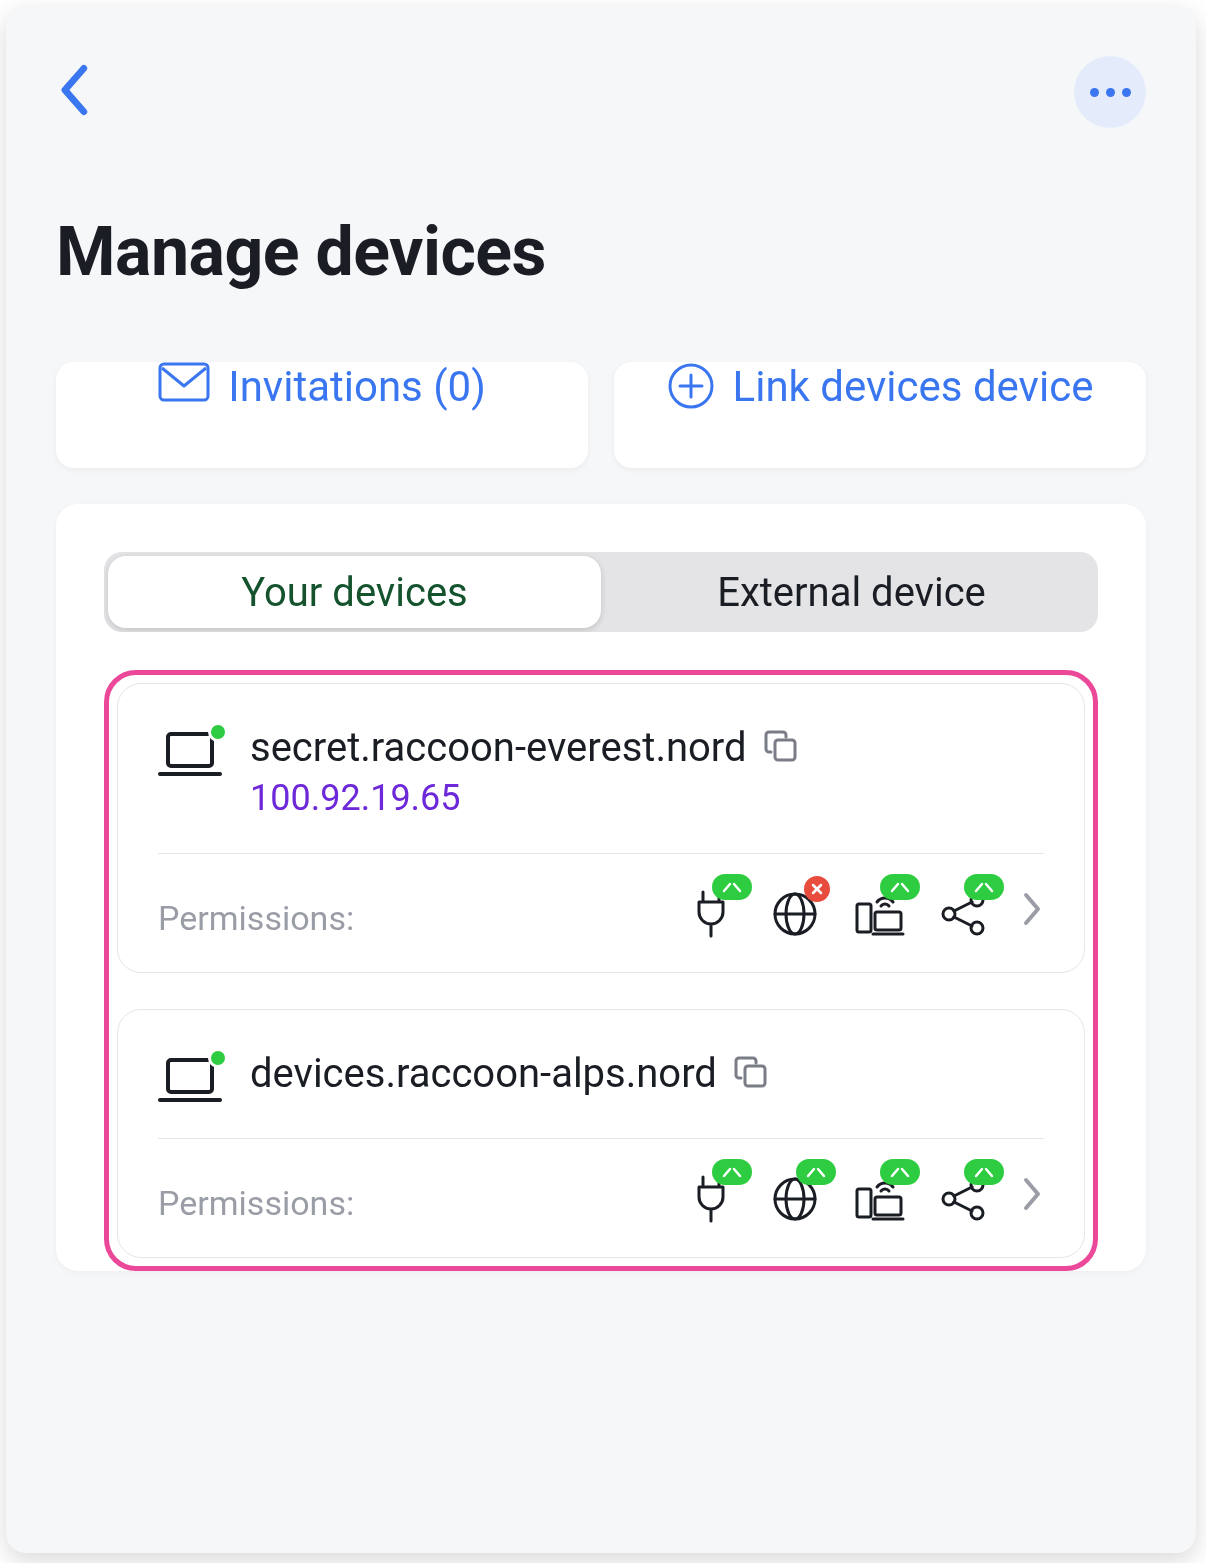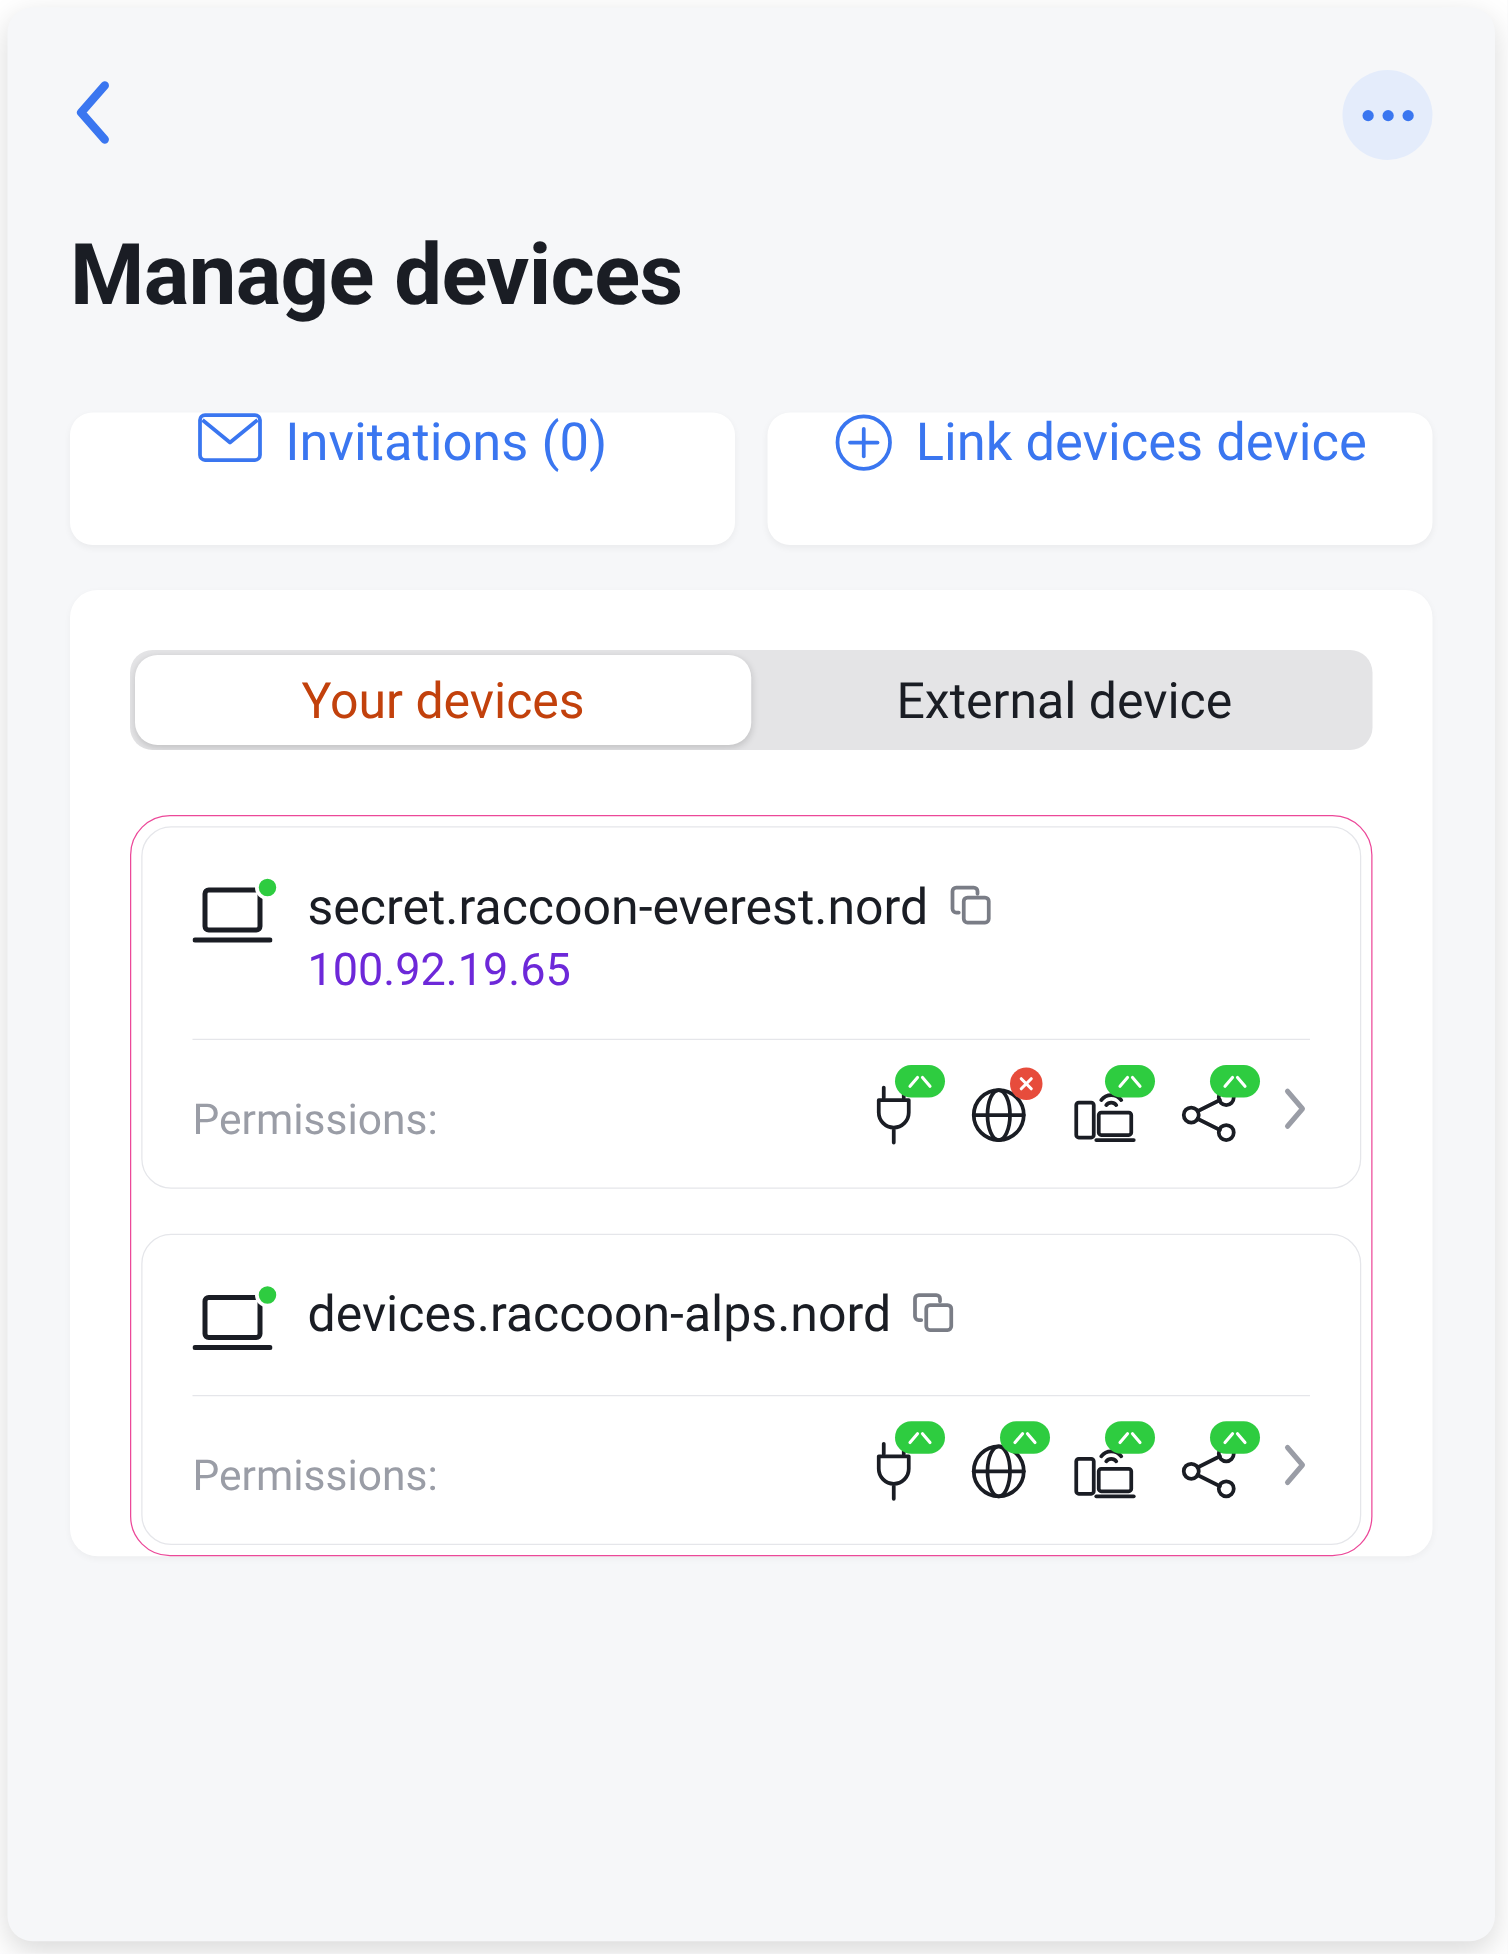--- a/index.html
+++ b/index.html
@@ -33,21 +33,21 @@
     background: #e4ecfb;
     display: flex; align-items: center; justify-content: center;
     cursor: pointer;
   }
   .more-dots { display: flex; gap: 7px; }
   .more-dots span { width: 9px; height: 9px; border-radius: 50%; background: #3a76f0; }
   .page-title {
     font-size: 68px;
     font-weight: 700;
     color: #1a1d24;
-    margin-top: 48px;
+    margin-top: 80px;
     letter-spacing: -0.5px;
   }
   .actions-row {
     display: flex;
     gap: 26px;
     margin-top: 70px;
   }
   .action-card {
     flex: 1;
     background: #fff;
@@ -78,34 +78,34 @@
     border-radius: 18px;
     height: 80px;
     overflow: hidden;
   }
   .tab {
     flex: 1;
     display: flex;
     align-items: center;
     justify-content: center;
     font-size: 40px;
-    color: #c2410c;
+    color: #14532d;
     cursor: pointer;
     border-radius: 18px;
   }
   .tab.active {
     background: #fff;
     box-shadow: 0 2px 6px rgba(0,0,0,0.15);
     margin: 4px;
   }
   .tab.inactive { color: #1a1d24; }
   .devices-frame {
-    border: 1px solid #ec4899;
+    border: 5px solid #ec4899;
     border-radius: 32px;
-    margin-top: 52px;
+    margin-top: 38px;
     padding: 8px 8px 8px 8px;
   }
   .device-card {
     border: 1px solid #e5e6ea;
     border-radius: 24px;
     padding: 40px 40px 34px 40px;
     margin-bottom: 36px;
   }
   .device-card:last-child { margin-bottom: 0; }
   .device-header {

